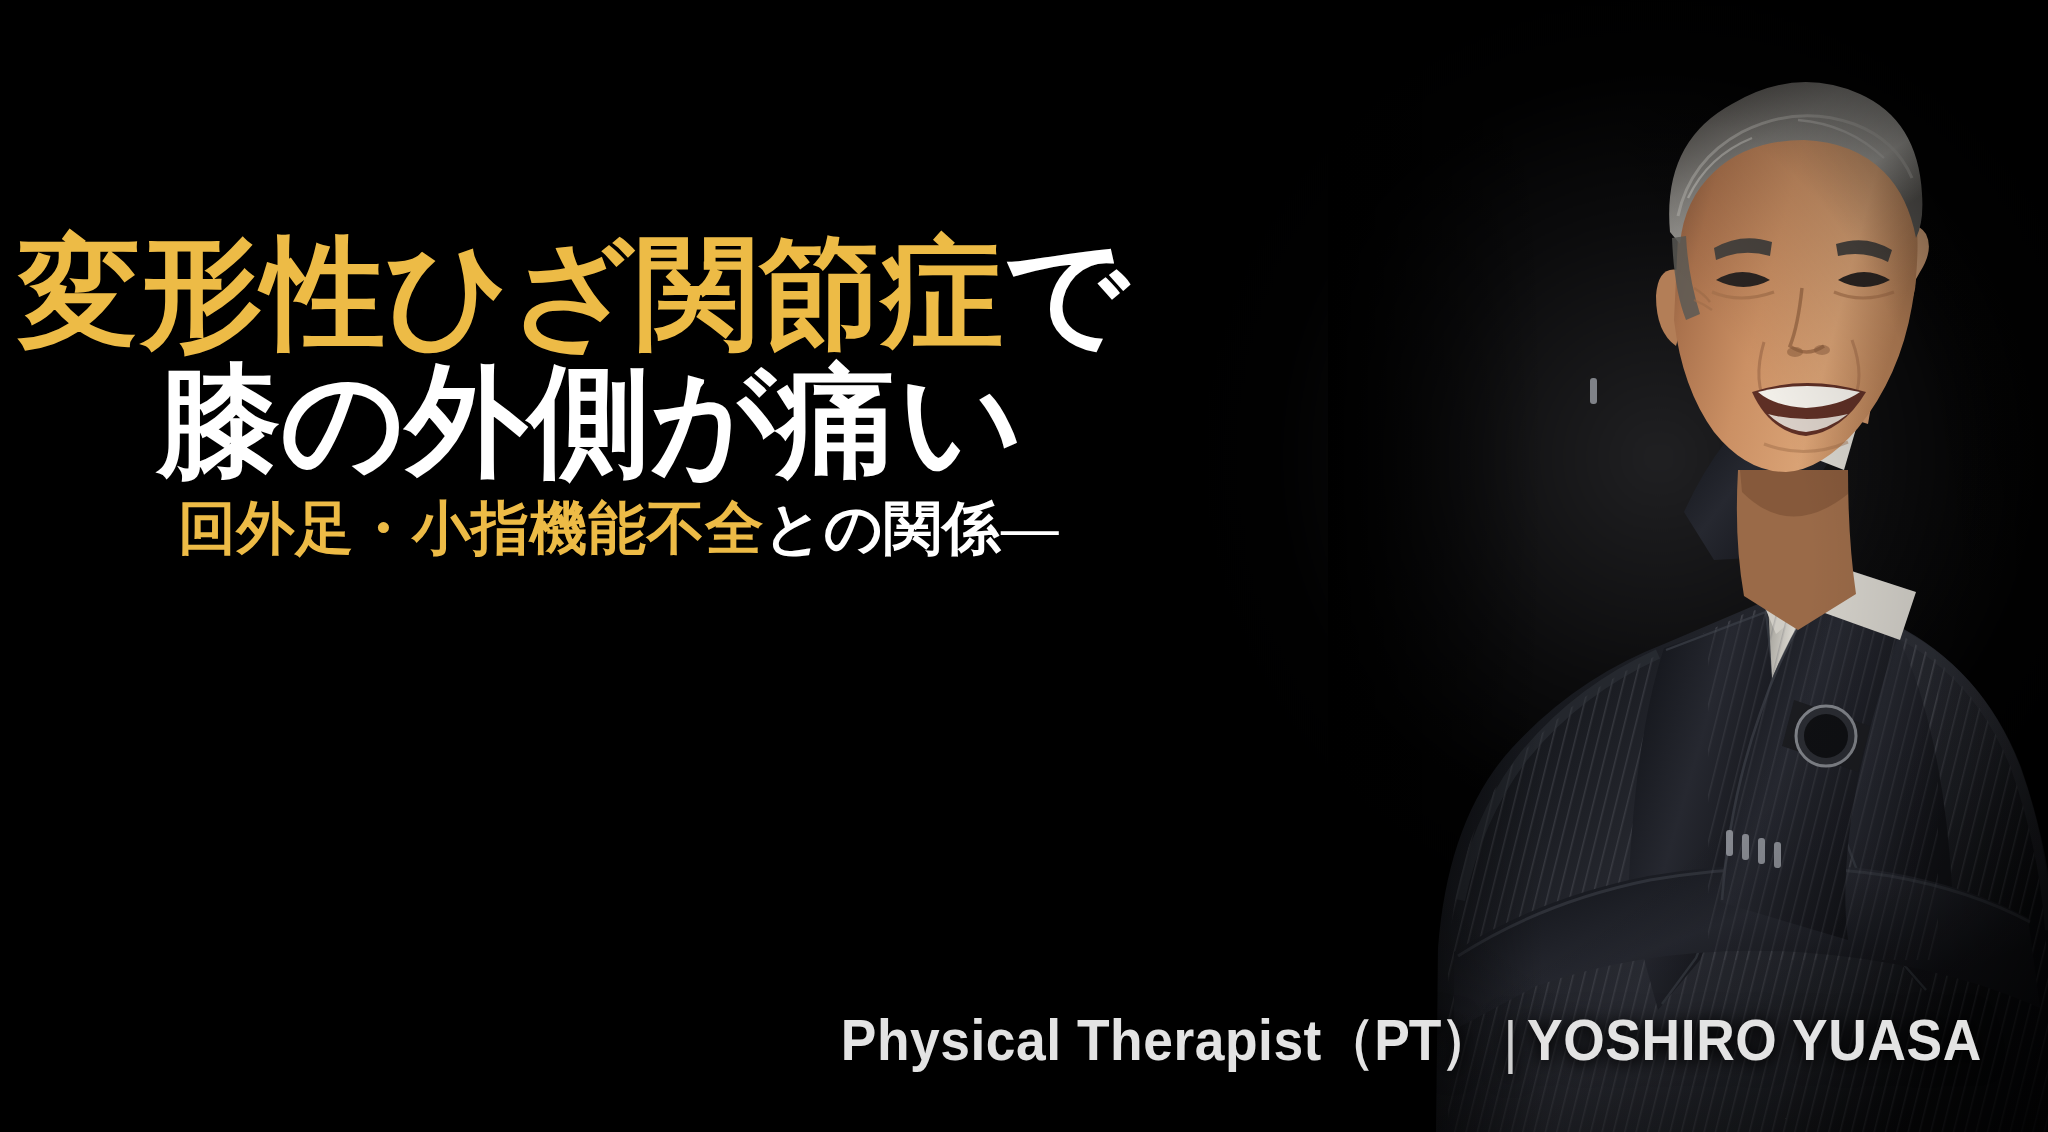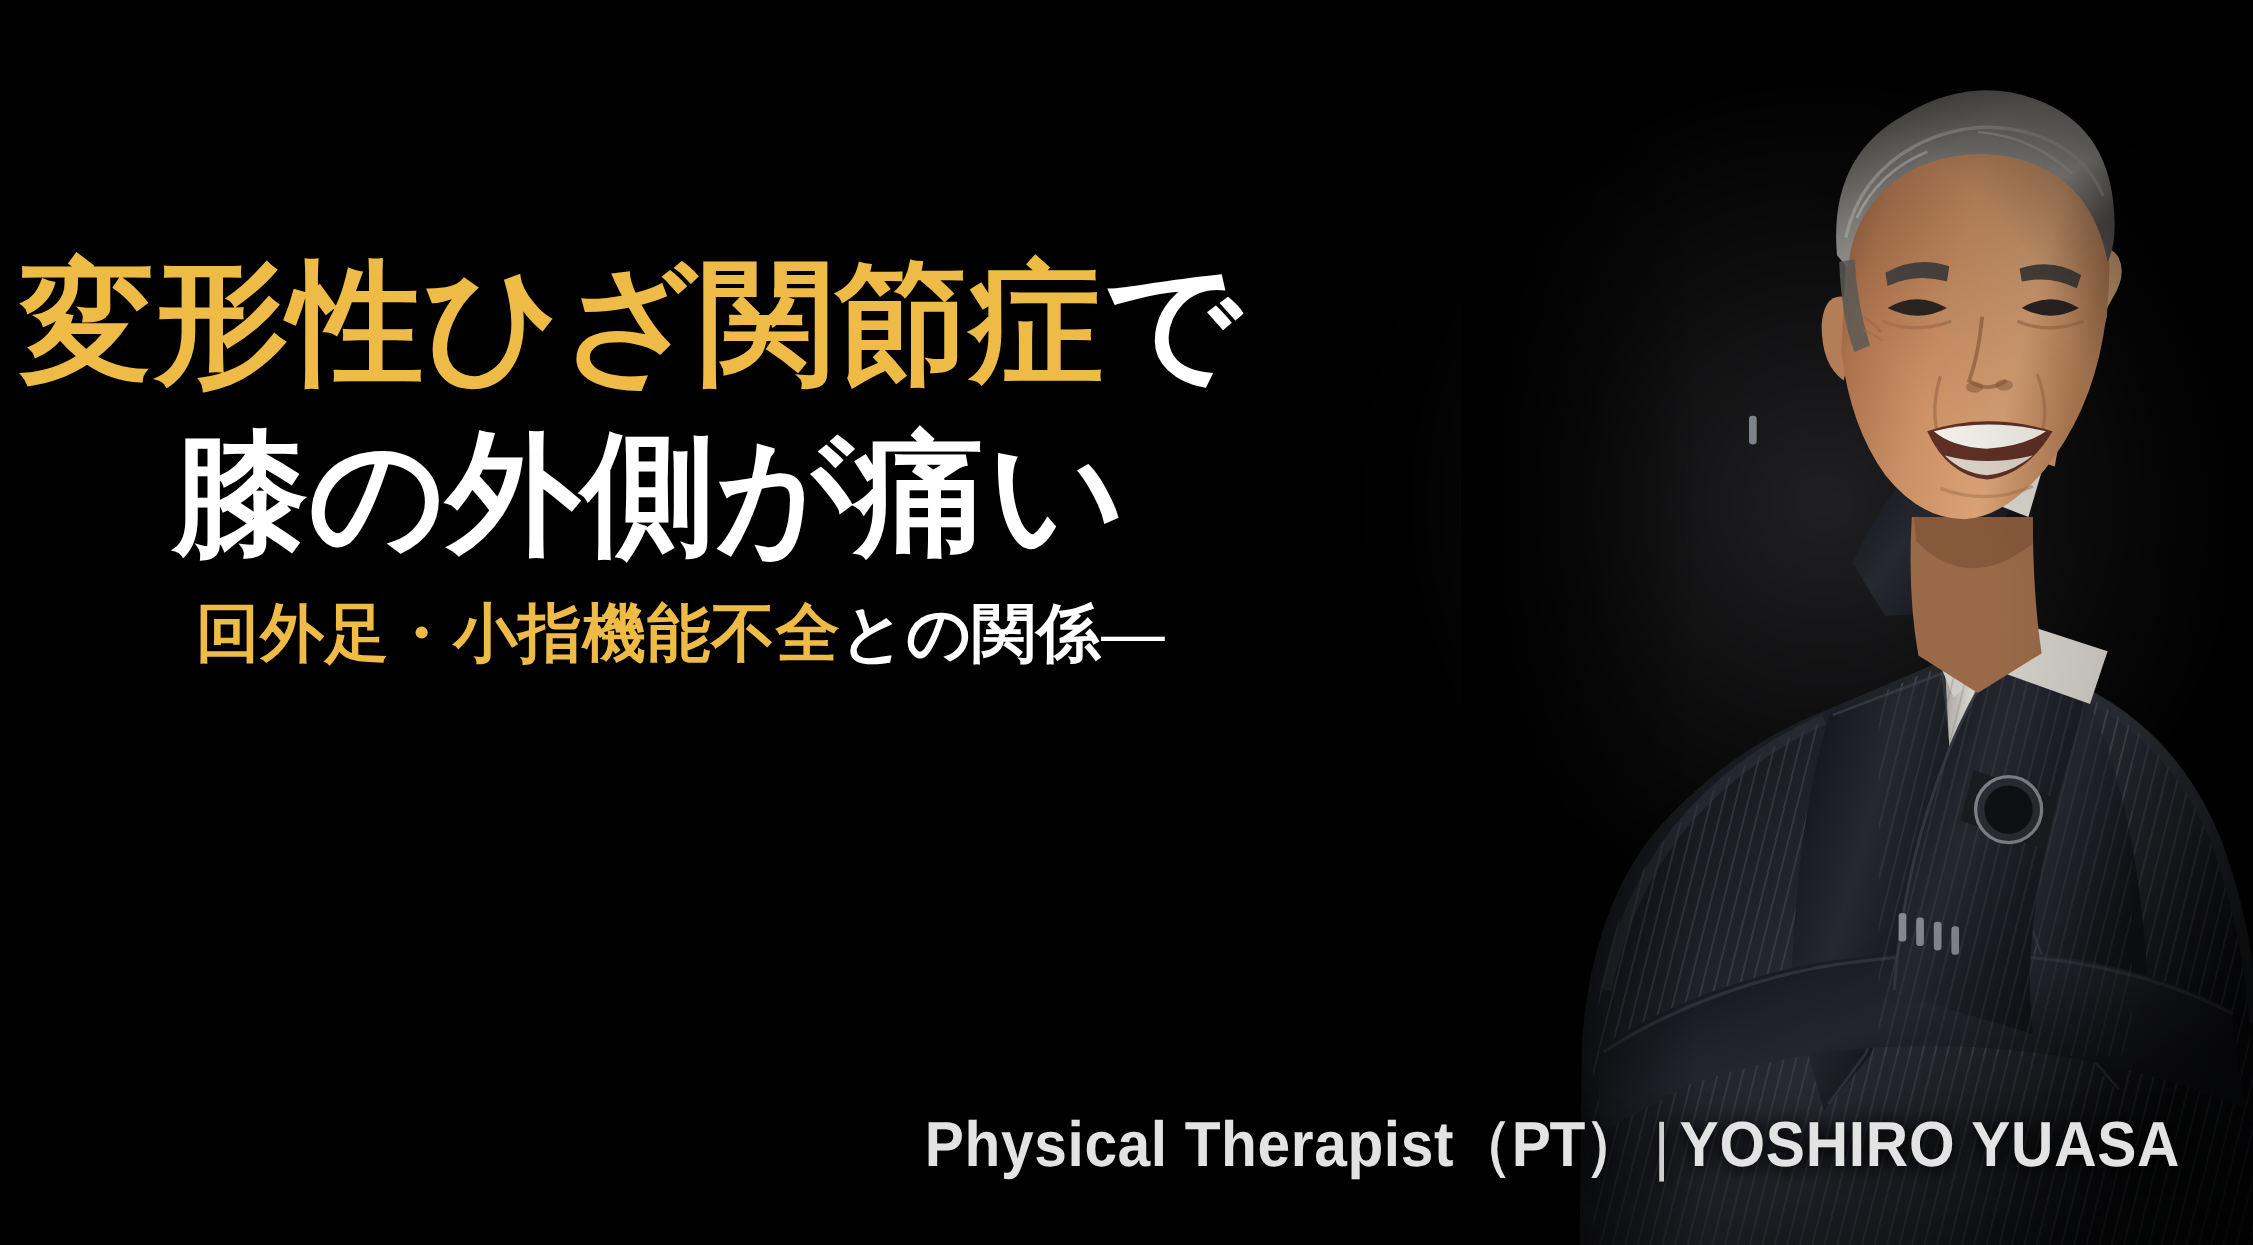--- a/index.html
+++ b/index.html
@@ -53,27 +53,27 @@
     white-space:nowrap;
     margin:0;
   }
   .hl-line.l1{
     font-size:122px;
     padding-left:0px;
   }
   .hl-line.l2{
     font-size:122px;
     padding-left:140px;
-    margin-top:34px;
+    margin-top:6px;
   }
   .gold{color:#EDBB46;}
   .white{color:#FFFFFF;}
 
   .subline{
-    margin-top:36px;
+    margin-top:16px;
     padding-left:160px;
     font-size:58px;
     font-weight:900;
     line-height:1.05;
     white-space:nowrap;
     letter-spacing:0.01em;
   }
   .subline .dash{
     color:#FFFFFF;
     font-weight:400;

